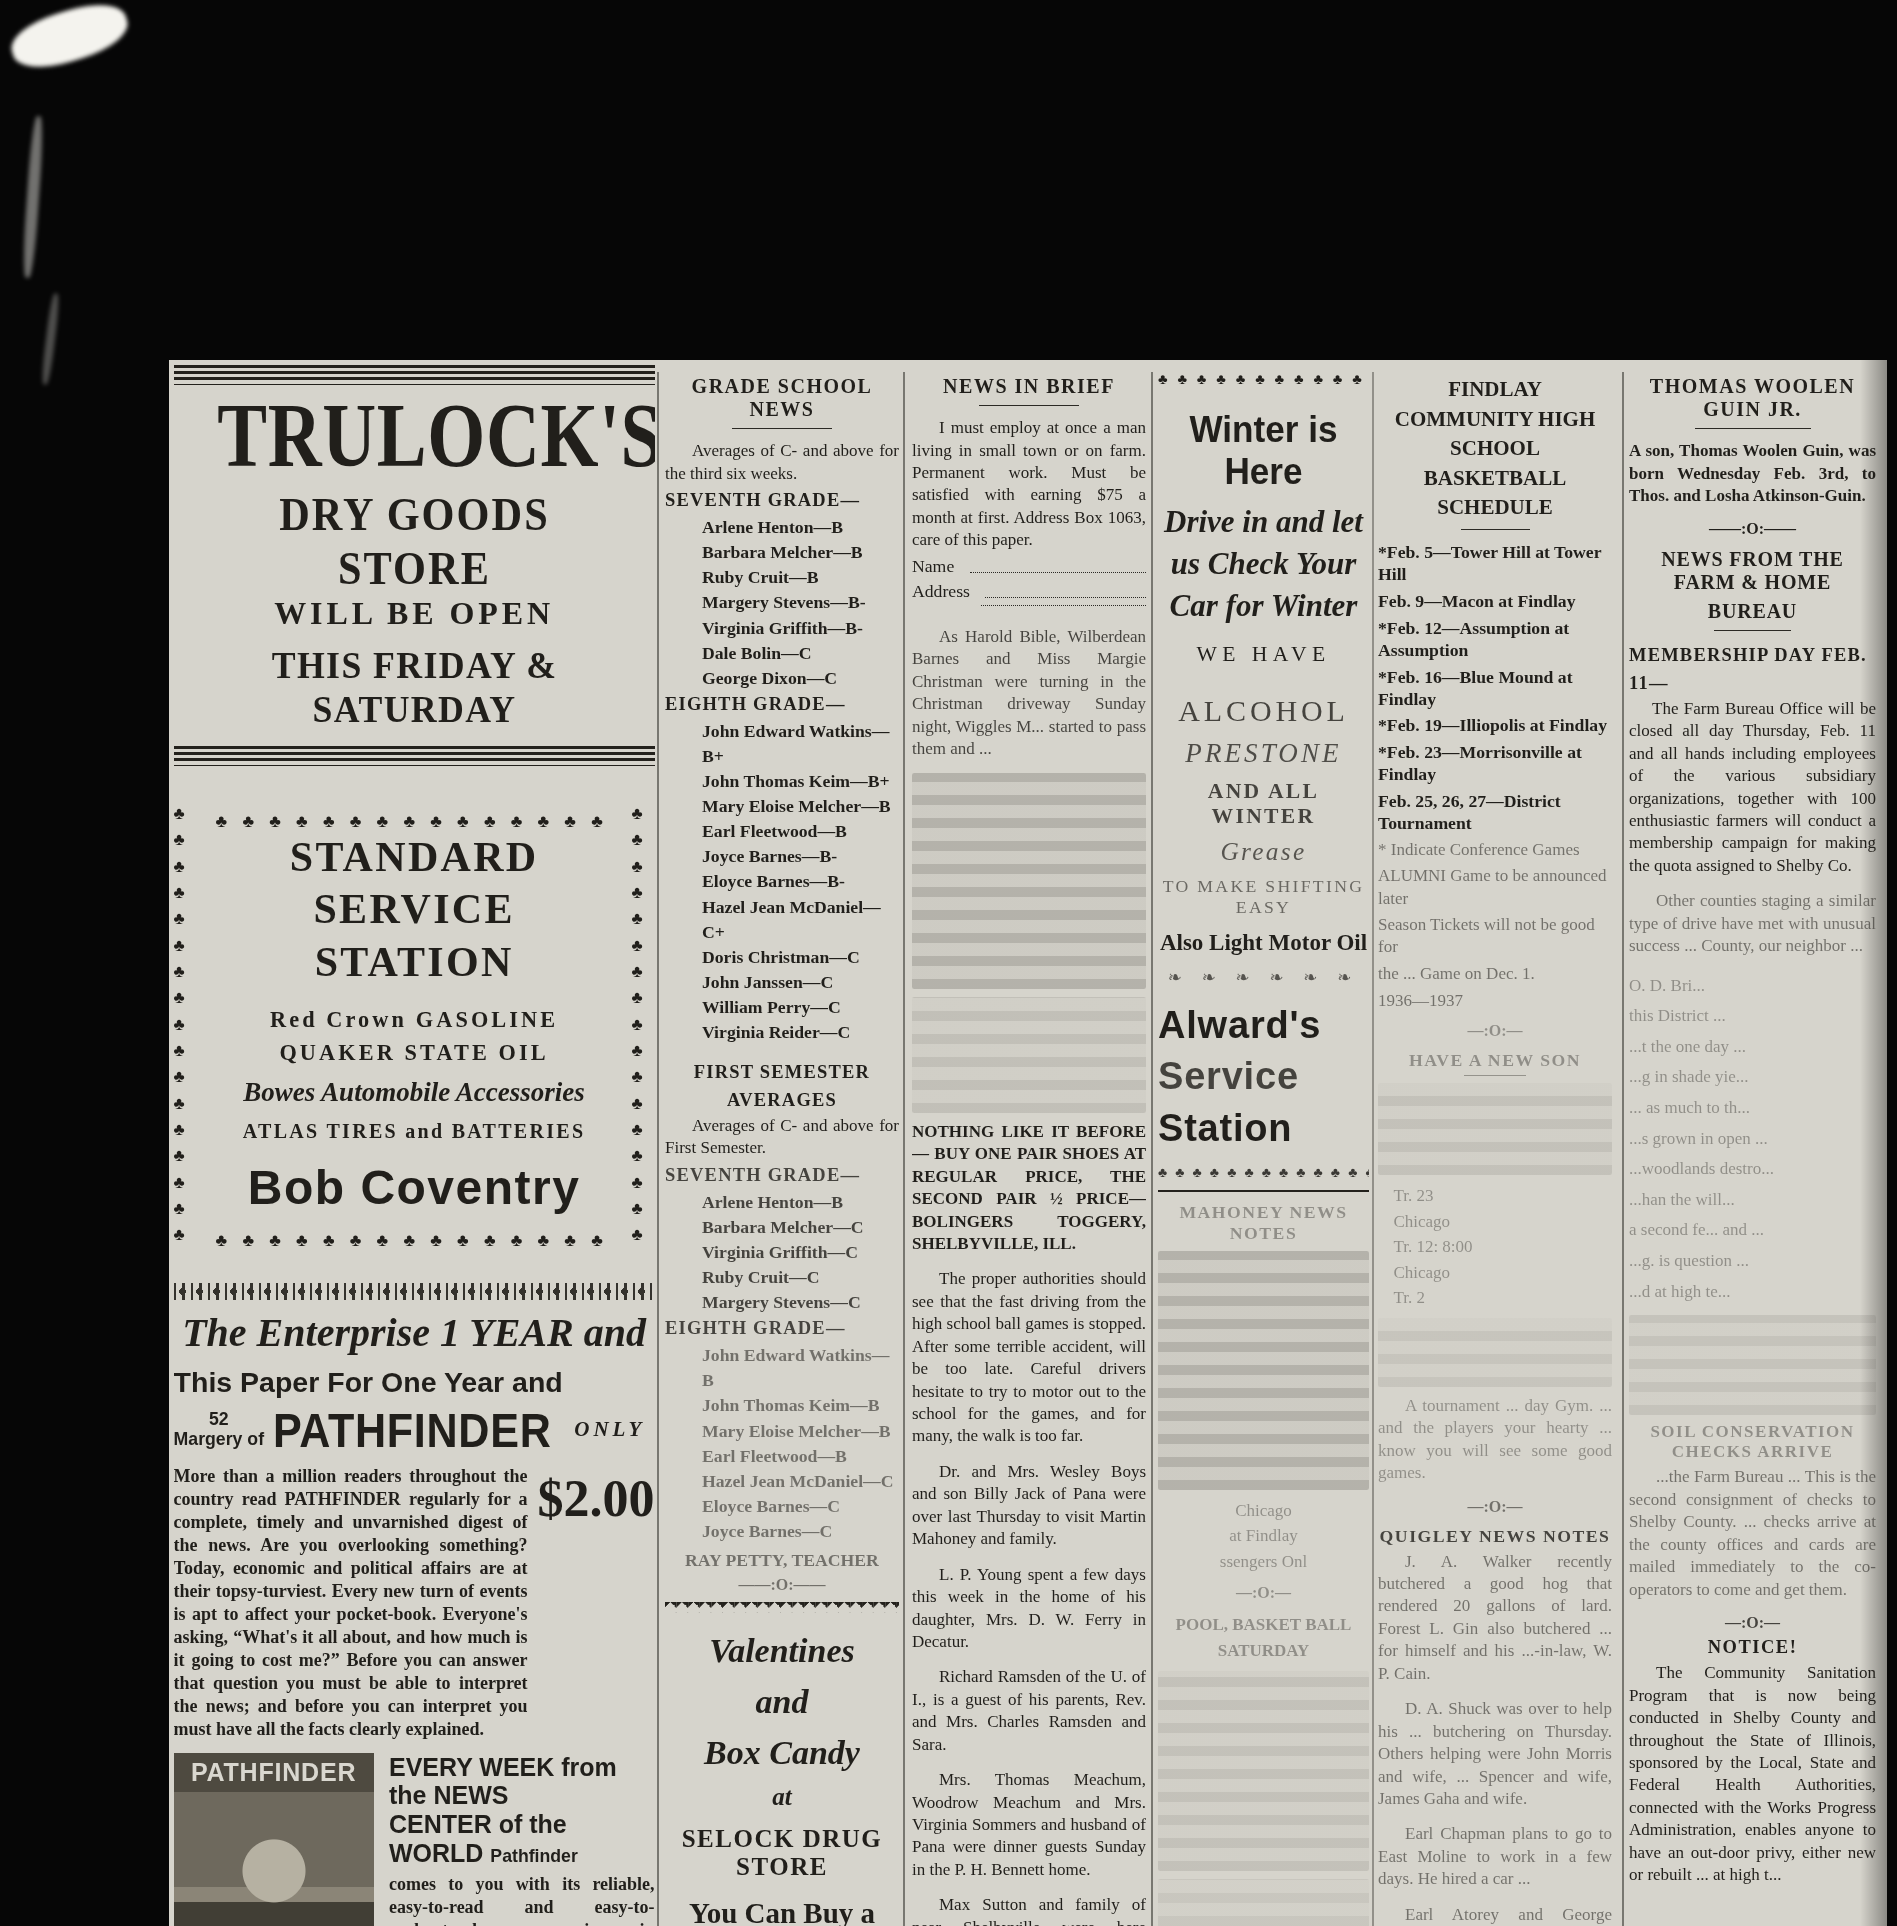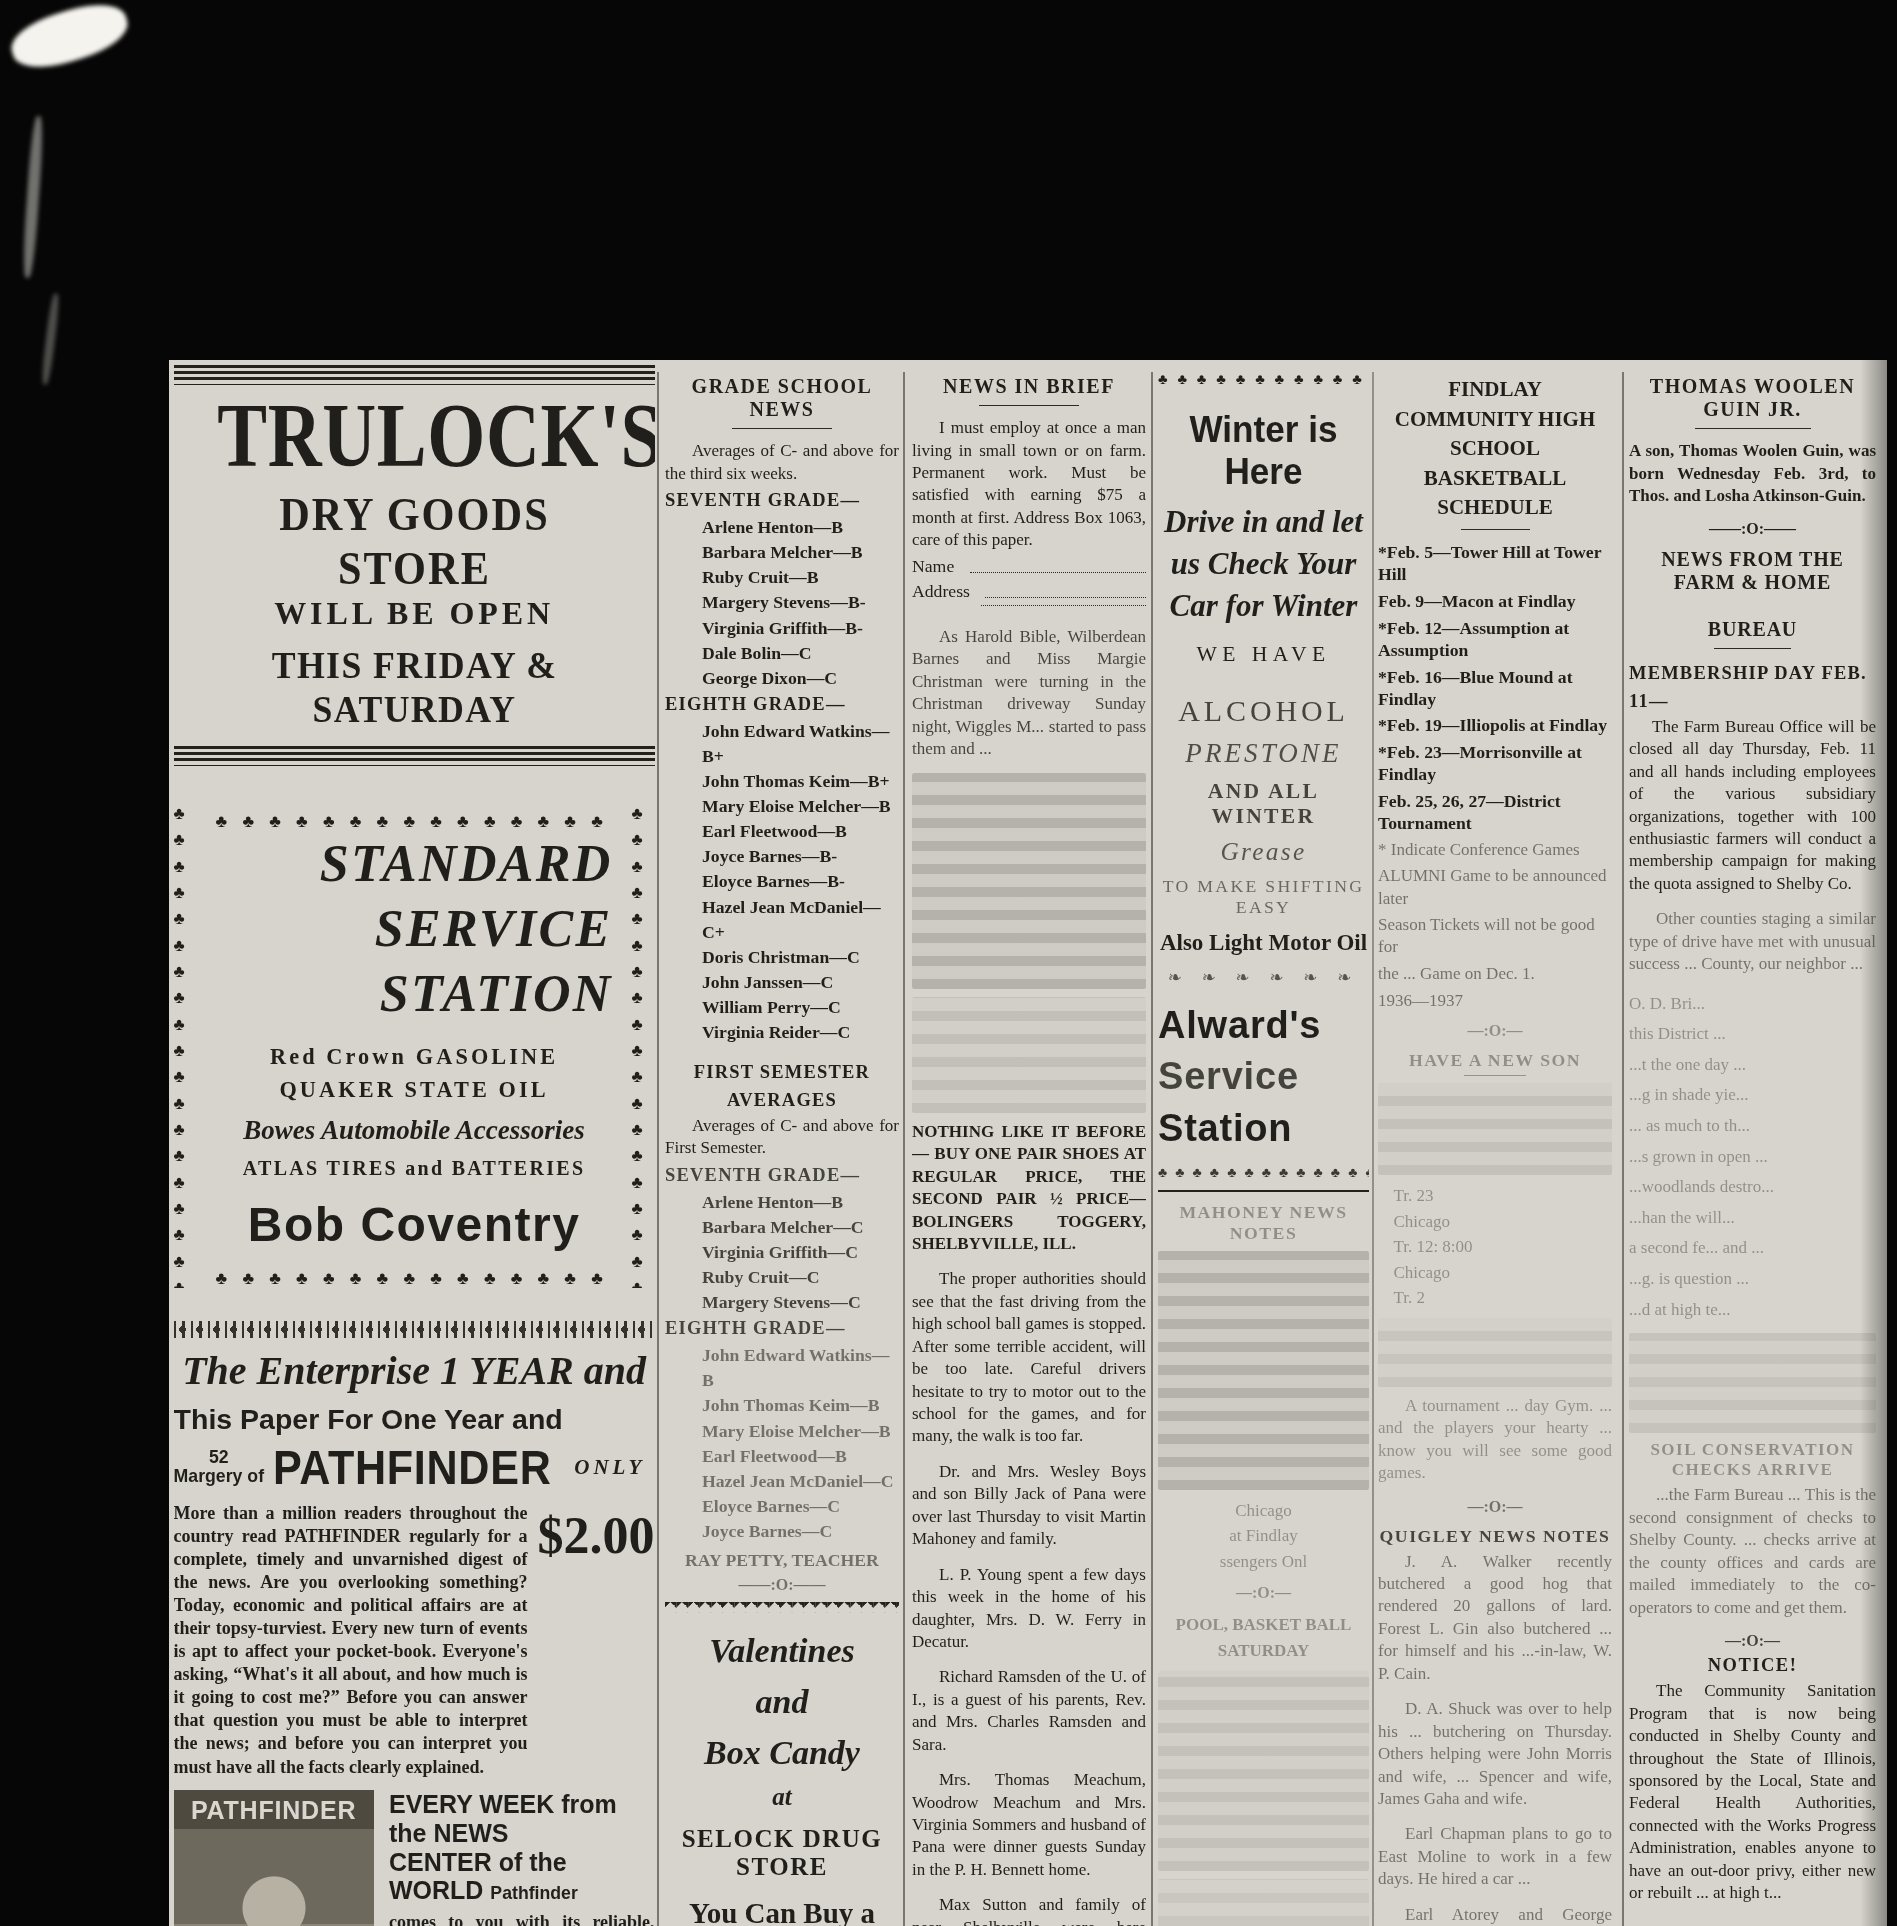--- a/index.html
+++ b/index.html
@@ -43,21 +43,21 @@
   .clv-col::before{content:"♣\A♣\A♣\A♣\A♣\A♣\A♣\A♣\A♣\A♣\A♣\A♣\A♣\A♣\A♣\A♣\A♣\A♣\A♣";}
   .lacebar{height:17px;margin:3.1px 0;background:
     radial-gradient(circle 5.4px at 8.5px 8.5px,#23211c 60%,transparent 62%) 0 0/17px 17px repeat-x,
     repeating-linear-gradient(90deg,#23211c 0 2.3px,transparent 2.3px 8.5px);opacity:.9;}
   
   .tru-name{font-size:91px;font-weight:bold;text-align:center;transform:scaleX(.82);transform-origin:center;letter-spacing:0.8px;line-height:1.05;}
   .tru-l2{font-size:47px;font-weight:bold;text-align:center;transform:scaleX(.9);letter-spacing:2.3px;margin-top:3.9px;}
   .tru-l3{font-size:32px;font-weight:bold;text-align:center;letter-spacing:3.9px;}
   .tru-l4{font-size:38px;font-weight:bold;text-align:center;letter-spacing:1.5px;margin-top:10.8px;transform:scaleX(.94);}
   .std-box{position:relative;padding:35px 42px 23px;}
-  .std-t{font-size:52px;font-weight:bold;text-align:right;letter-spacing:2.3px;line-height:1.25;font-style:italic;}
+  .std-t{font-size:42px;font-weight:bold;text-align:center;letter-spacing:2.3px;line-height:1.25;}
   .std-s1{font-size:22.3px;font-weight:bold;text-align:center;letter-spacing:3.1px;margin-top:18.5px;}
   .std-s2{font-size:22.3px;font-weight:bold;text-align:center;letter-spacing:3.1px;margin-top:7px;}
   .std-it{font-size:27px;font-weight:bold;font-style:italic;text-align:center;margin-top:11.6px;}
   .std-s3{font-size:20px;font-weight:bold;text-align:center;letter-spacing:2.3px;margin-top:11.6px;}
   .std-own{font-family:"Liberation Sans",sans-serif;font-size:48px;font-weight:bold;text-align:center;margin-top:17px;letter-spacing:1.5px;}
   .pf-head{font-size:40px;font-weight:bold;font-style:italic;text-align:center;margin:9.2px 0 3.9px;}
   .pf-sub{font-family:"Liberation Sans",sans-serif;font-size:28.5px;font-weight:bold;margin:9.2px 0 3.1px;}
   .pf-line{display:flex;align-items:center;margin:2.3px 0 7px;}
   .pf-iss{font-family:"Liberation Sans",sans-serif;font-size:17.7px;font-weight:bold;text-align:center;line-height:1.1;margin-right:9.2px;}
   .pf-brand{font-family:"Liberation Sans",sans-serif;font-size:49px;font-weight:bold;transform:scaleX(.88);transform-origin:left;letter-spacing:0.8px;}
@@ -347,21 +347,21 @@
 
     </div>
 
     <div class="col" id="col6" style="left:1460px;width:247px;padding-top:15.4px;">
       <div class="h-small">THOMAS WOOLEN GUIN JR.</div>
       <div class="underrule" style="width:116px;"></div>
       <p class="para b nind">A son, Thomas Woolen Guin, was born Wednesday Feb. 3rd, to Thos. and Losha Atkinson-Guin.</p>
       <div class="odiv">——:O:——</div>
       <div class="h-small" style="letter-spacing:0.8px;">
         <div>NEWS FROM THE FARM &amp; HOME</div>
-        <div style="margin-top:24px;">BUREAU</div>
+        <div style="margin-top:6px;">BUREAU</div>
       </div>
       <div class="underrule" style="width:77px;"></div>
       <div class="glabel">MEMBERSHIP DAY FEB. 11—</div>
       <p class="para nind" style="text-indent:23px;">The Farm Bureau Office will be closed all day Thursday, Feb. 11 and all hands including employees of the various subsidiary organizations, together with 100 enthusiastic farmers will conduct a membership campaign for making the quota assigned to Shelby Co.</p>
       <p class="para f2">Other counties staging a similar type of drive have met with unusual success ... County, our neighbor ...</p>
       <div class="frag f3" style="line-height:1.8;">
           <div>O. D. Bri...</div>
           <div>this District ...</div>
           <div>...t the one day ...</div>
           <div>...g in shade yie...</div>

